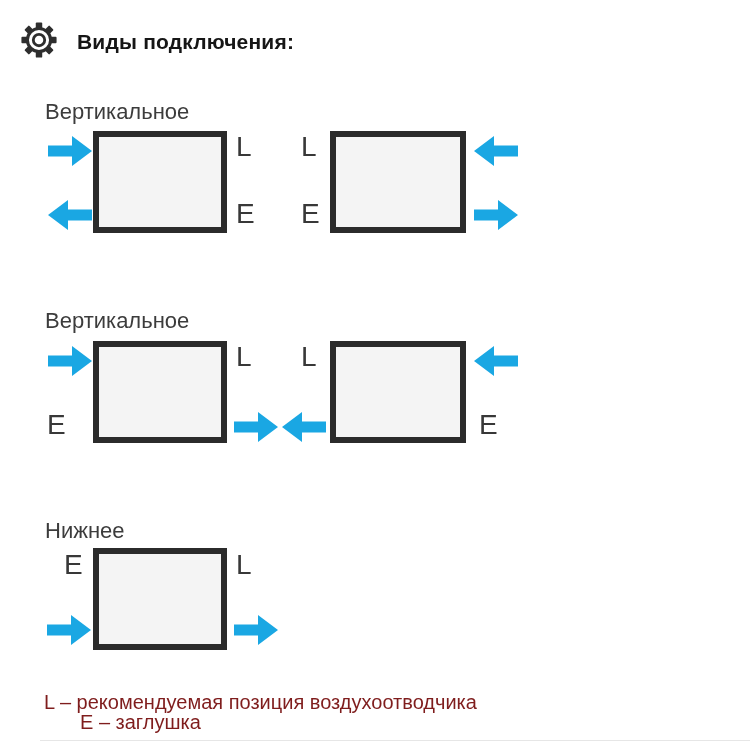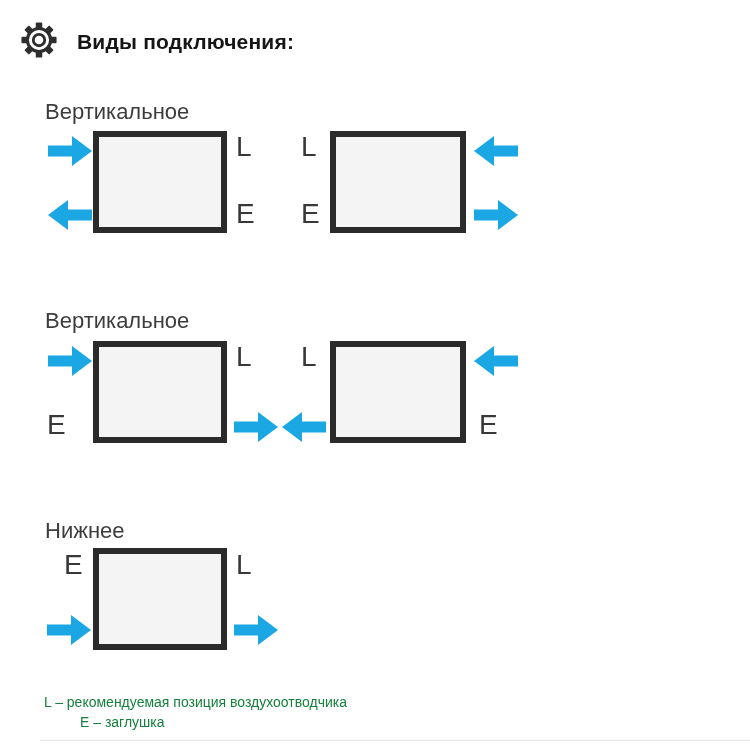--- a/index.html
+++ b/index.html
@@ -42,22 +42,22 @@
   }
   .arrow { width: 44px; height: 30px; color: var(--arrow-blue); }
   .arrow svg { display: block; width: 100%; height: 100%; }
   .arrow polygon { fill: currentColor; }
   .arrow.left svg { transform: scaleX(-1); }
 
   .gear { width: 38px; height: 38px; color: #2e2e2e; }
   .gear svg { display: block; width: 100%; height: 100%; }
 
   .legend-line {
-    font-size: 14px;
-    color: #15803d;
+    font-size: 20px;
+    color: #7f1d1d;
     line-height: 19px;
   }
   .divider { height: 1px; background: #e6e6e6; }
 </style>
 </head>
 <body>
 
 <div class="page" style="--arrow-blue: #1aa7e3; --radiator-border: #2b2b2b; --radiator-fill: #f4f4f4;">
 
   <span class="abs gear" style="left:20px; top:21px;">

